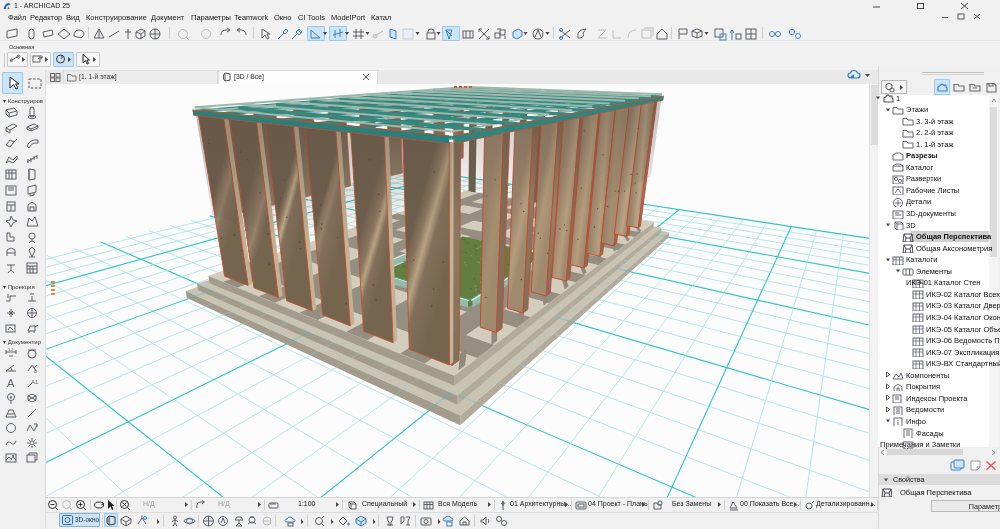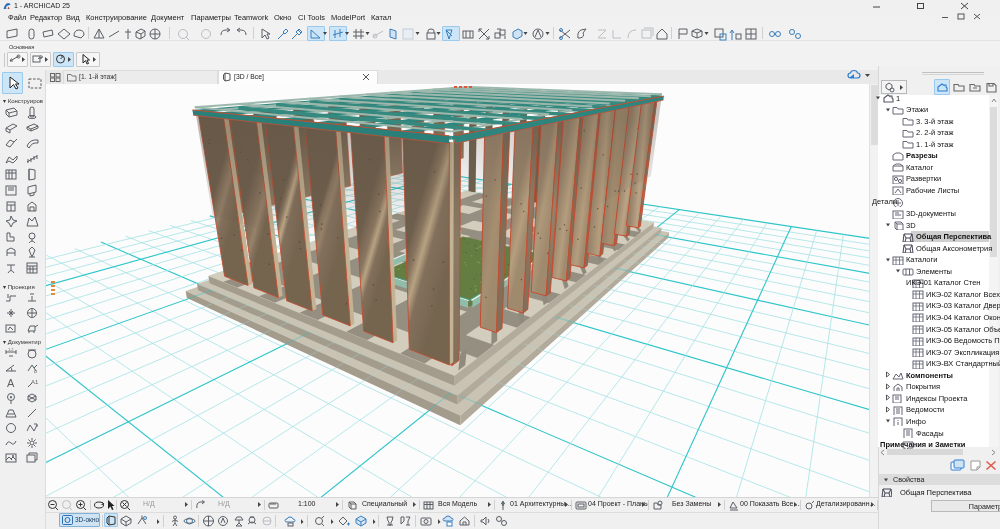--- a/index.html
+++ b/index.html
@@ -1211,21 +1211,21 @@
 <span class="abs tree" style="left:906px;top:174.4px;font-weight:normal">Развертки</span>
 <svg class="ic" style="left:892px;top:185.4px" width="12" height="10" viewBox="0 0 12 10">
     <rect x="1" y="2" width="10" height="8" fill="none" stroke="#667"></rect>
     <path d="M3 8 L6 4 L9 8" fill="none" stroke="#667"></path>
   </svg>
 <span class="abs tree" style="left:906px;top:185.9px;font-weight:normal">Рабочие Листы</span>
 <svg class="ic" style="left:892px;top:196.95px" width="12" height="10" viewBox="0 0 12 10">
     <circle cx="6" cy="6" r="4.5" fill="none" stroke="#667"></circle>
     <path d="M3 6 L9 6 M6 3 L6 9" stroke="#667"></path>
   </svg>
-<span class="abs tree" style="left:872px;top:197.4px;font-weight:normal">Детали</span>
+<span class="abs tree" style="left:906px;top:197.4px;font-weight:normal">Детали</span>
 <svg class="ic" style="left:892px;top:208.5px" width="12" height="10" viewBox="0 0 12 10">
     <rect x="1" y="2" width="10" height="8" fill="none" stroke="#667"></rect>
     <path d="M3 4 L7 4 M3 6 L9 6" stroke="#667"></path>
   </svg>
 <span class="abs tree" style="left:906px;top:209.0px;font-weight:normal">3D-документы</span>
 <svg class="ic" style="left:885px;top:222.05px" width="6" height="6" viewBox="0 0 6 6">
     <path d="M1 1.5 L5 1.5 L3 4.5 Z" fill="#444"></path>
   </svg>
 <svg class="ic" style="left:892px;top:220.05px" width="12" height="10" viewBox="0 0 12 10">
     <path d="M3 2 L9 2 L11 4 L11 10 L5 10 L3 8 Z M3 2 L5 4 L11 4 M5 4 L5 10" fill="none" stroke="#667"></path>
@@ -1295,21 +1295,21 @@
     <rect x="1" y="2" width="10" height="8" fill="none" stroke="#667"></rect>
     <path d="M1 5 L11 5 M4 2 L4 10 M7.5 2 L7.5 10" stroke="#667" stroke-width="0.8"></path>
   </svg>
 <span class="abs tree" style="left:926px;top:359.2px;font-weight:normal">ИКЭ-ВХ Стандартный Катал</span>
 <svg class="ic" style="left:885px;top:371.20000000000005px" width="6" height="7" viewBox="0 0 6 7">
     <path d="M1.5 1 L4.5 3.5 L1.5 6 Z" fill="none" stroke="#555"></path>
   </svg>
 <svg class="ic" style="left:892px;top:370.20000000000005px" width="12" height="10" viewBox="0 0 12 10">
     <path d="M1 9 L4 4 L7 7 L9 3 L11 9 Z" fill="none" stroke="#667"></path>
   </svg>
-<span class="abs tree" style="left:906px;top:370.7px;font-weight:bold">Компоненты</span>
+<span class="abs tree" style="left:906px;top:370.7px;font-weight:normal">Компоненты</span>
 <svg class="ic" style="left:885px;top:382.75px" width="6" height="7" viewBox="0 0 6 7">
     <path d="M1.5 1 L4.5 3.5 L1.5 6 Z" fill="none" stroke="#555"></path>
   </svg>
 <svg class="ic" style="left:892px;top:381.75px" width="12" height="10" viewBox="0 0 12 10">
     <path d="M2 9 L2 5 L6 2 L10 5 L10 9 M5 9 L5 6 L7 6 L7 9" fill="none" stroke="#667"></path>
   </svg>
 <span class="abs tree" style="left:906px;top:382.2px;font-weight:normal">Покрытия</span>
 <svg class="ic" style="left:885px;top:394.3px" width="6" height="7" viewBox="0 0 6 7">
     <path d="M1.5 1 L4.5 3.5 L1.5 6 Z" fill="none" stroke="#555"></path>
   </svg>
@@ -1335,21 +1335,21 @@
   </svg>
 <span class="abs tree" style="left:906px;top:416.9px;font-weight:normal">Инфо</span>
 <svg class="ic" style="left:902px;top:427.95000000000005px" width="12" height="10" viewBox="0 0 12 10">
     <rect x="2" y="1" width="8" height="10" fill="none" stroke="#667"></rect>
     <path d="M4 3 L8 3 M4 5 L8 5 M4 7 L8 7" stroke="#667"></path>
   </svg>
 <span class="abs tree" style="left:916px;top:428.5px;font-weight:normal">Фасады</span>
 <svg class="ic" style="left:902px;top:439.5px" width="12" height="10" viewBox="0 0 12 10">
     <path d="M1 2 L11 2 L11 8 L6 8 L3 11 L3 8 L1 8 Z" fill="none" stroke="#667"></path>
   </svg>
-<span class="abs tree" style="left:880px;top:440.0px;font-weight:bold">Примечания и Заметки</span>
+<span class="abs tree" style="left:880px;top:440.0px;font-weight:normal">Примечания и Заметки</span>
 <svg class="ic" style="left:879px;top:449px" width="6" height="7" viewBox="0 0 6 7">
     <path d="M5 1 L2 3.5 L5 6" fill="none" stroke="#888"></path>
   </svg>
 <span class="abs" style="left:886px;top:449px;width:98px;height:7px;background:#f0f0f0"></span>
 <span class="abs" style="left:887px;top:449px;width:76px;height:6px;background:#d8d8d8"></span>
 <svg class="ic" style="left:991px;top:449px" width="6" height="7" viewBox="0 0 6 7">
     <path d="M1 1 L4 3.5 L1 6" fill="none" stroke="#888"></path>
   </svg>
 <svg class="ic" style="left:950px;top:459px" width="15" height="12" viewBox="0 0 15 12">
     <rect x="1" y="3" width="10" height="8" rx="1" fill="#fff" stroke="#2b7cd3"></rect>

